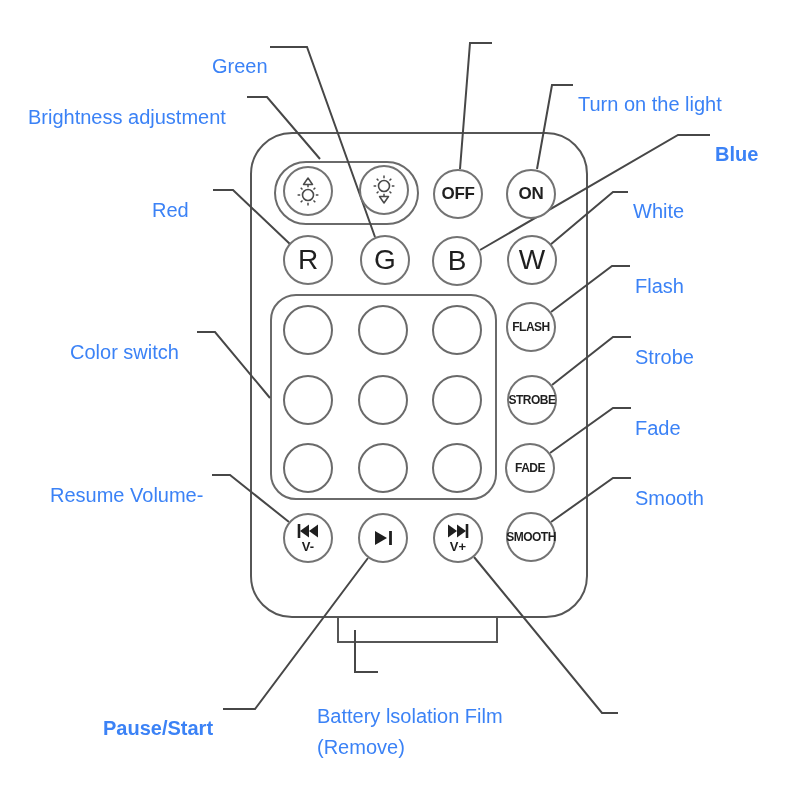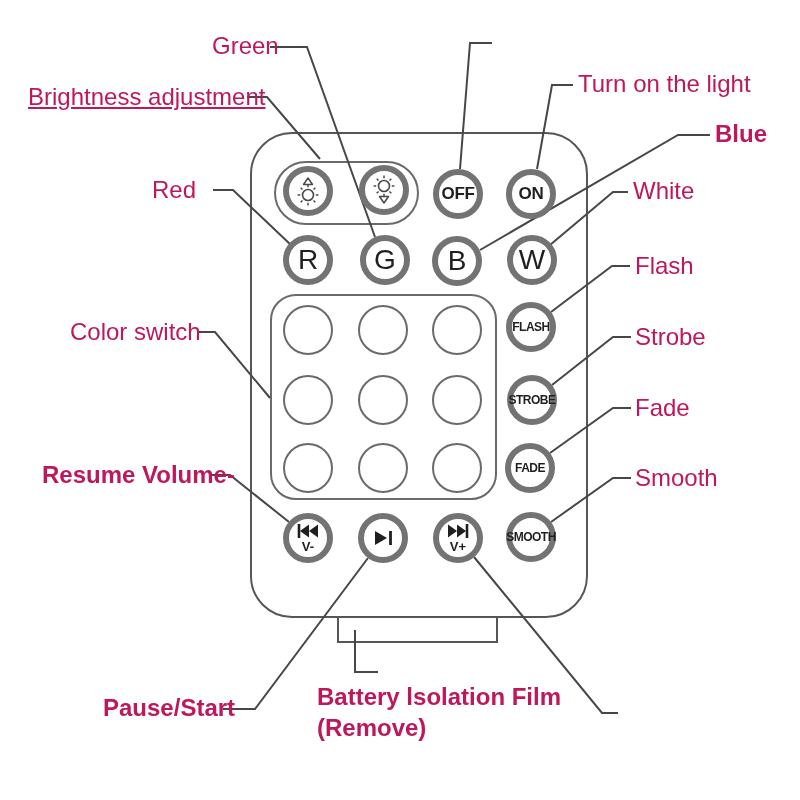--- a/index.html
+++ b/index.html
@@ -1,22 +1,22 @@
 <!DOCTYPE html>
 <html><head>
 <meta charset="utf-8">
 <style>
   html,body{margin:0;padding:0;background:#fff;}
   .canvas{
     position:relative;width:800px;height:800px;background:#ffffff;
     font-family:"Liberation Sans", sans-serif;overflow:hidden;
   }
   .label{
-    position:absolute;font-size:24px;line-height:24px;color:#be185d;
-    font-weight:500;white-space:nowrap;
+    position:absolute;font-size:20px;line-height:24px;color:#3b82f6;
+    font-weight:500;white-space:nowrap;margin-top:20px;
   }
   .label.multiline{white-space:normal;line-height:31px;}
   .remote-body{
     position:absolute;left:250px;top:132px;width:338px;height:486px;
     border:2px solid #565656;border-radius:42px;box-sizing:border-box;
     background:transparent;
   }
   .battery-tab{
     position:absolute;left:337px;top:618px;width:161px;height:25px;
     border-left:2px solid #565656;border-right:2px solid #565656;
@@ -28,21 +28,21 @@
     background:transparent;
   }
   .grid-box{
     position:absolute;left:270px;top:294px;width:227px;height:206px;
     border:2px solid #6a6a6a;border-radius:26px;box-sizing:border-box;
     background:transparent;
   }
   .lines{position:absolute;left:0;top:0;pointer-events:none;}
   .lines path{stroke:#474747;stroke-width:2;fill:none;}
   .btn{
-    position:absolute;width:50px;height:50px;border:6px solid #737373;
+    position:absolute;width:50px;height:50px;border:2px solid #737373;
     border-radius:50%;background:#ffffff;box-sizing:border-box;
     display:flex;flex-direction:column;align-items:center;justify-content:center;
     color:#1f1f1f;padding:0;cursor:pointer;
   }
   .btn.offon{font-size:17px;font-weight:600;letter-spacing:-0.3px;}
   .btn.rgbw{font-size:28px;font-weight:500;}
   .btn.mode{font-size:12px;font-weight:600;letter-spacing:-0.5px;white-space:nowrap;}
   .btn .vtext{font-size:13px;font-weight:700;line-height:13px;margin-top:1px;}
   .gcircle{
     position:absolute;width:50px;height:50px;border:2px solid #6a6a6a;
@@ -156,29 +156,29 @@
     <svg class="icon-svg" width="26" height="16" viewBox="0 0 26 16">
       <path d="M3,1.5 L12,8 L3,14.5 Z" fill="#1f1f1f"></path>
       <path d="M12,1.5 L21,8 L12,14.5 Z" fill="#1f1f1f"></path>
       <line x1="22" y1="1" x2="22" y2="15" stroke="#1f1f1f" stroke-width="2.6"></line>
     </svg>
     <span class="vtext">V+</span>
   </button>
 
   <div class="label" style="left:212px;top:34px;">Green</div>
   <div class="label" style="left:578px;top:72px;">Turn on the light</div>
-  <div class="label" style="left:28px;top:85px;text-decoration:underline;">Brightness adjustment</div>
+  <div class="label" style="left:28px;top:85px;">Brightness adjustment</div>
   <div class="label" style="left:715px;top:122px;font-weight:bold;">Blue</div>
   <div class="label" style="left:152px;top:178px;text-align:center;">Red</div>
   <div class="label" style="left:633px;top:179px;">White</div>
   <div class="label" style="left:635px;top:254px;">Flash</div>
   <div class="label" style="left:70px;top:320px;">Color switch</div>
   <div class="label" style="left:635px;top:325px;">Strobe</div>
   <div class="label" style="left:635px;top:396px;">Fade</div>
-  <div class="label" style="left:42px;top:463px;font-weight:bold;">Resume Volume-</div>
+  <div class="label" style="left:50px;top:463px;">Resume Volume-</div>
   <div class="label" style="left:635px;top:466px;">Smooth</div>
   <div class="label" style="left:103px;top:696px;font-weight:bold;">Pause/Start</div>
-  <div class="label multiline" style="left:317px;top:681px;font-weight:bold;">
+  <div class="label multiline" style="left:317px;top:681px;">
     <div>Battery lsolation Film</div>
     <div>(Remove)</div>
   </div>
 
 </div>
 
 </body></html>

